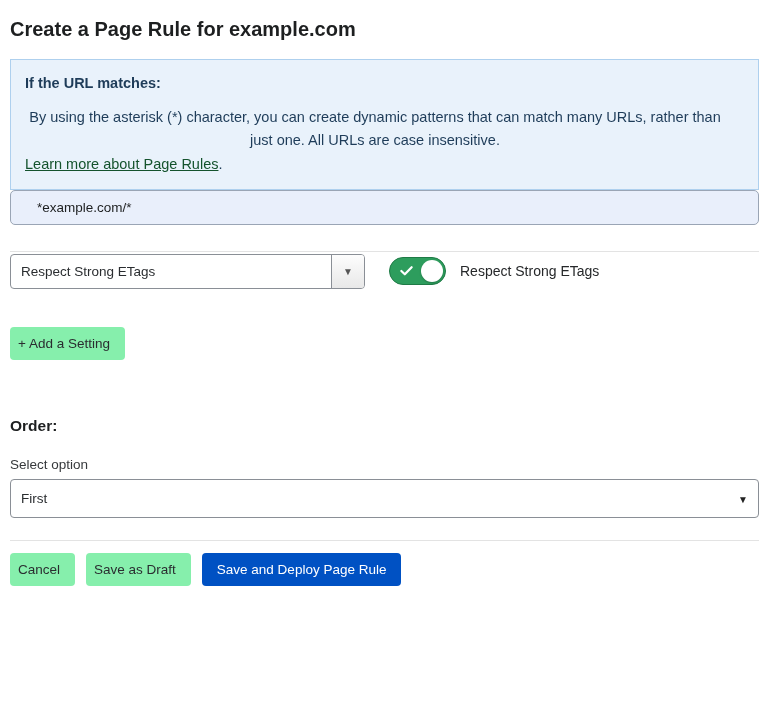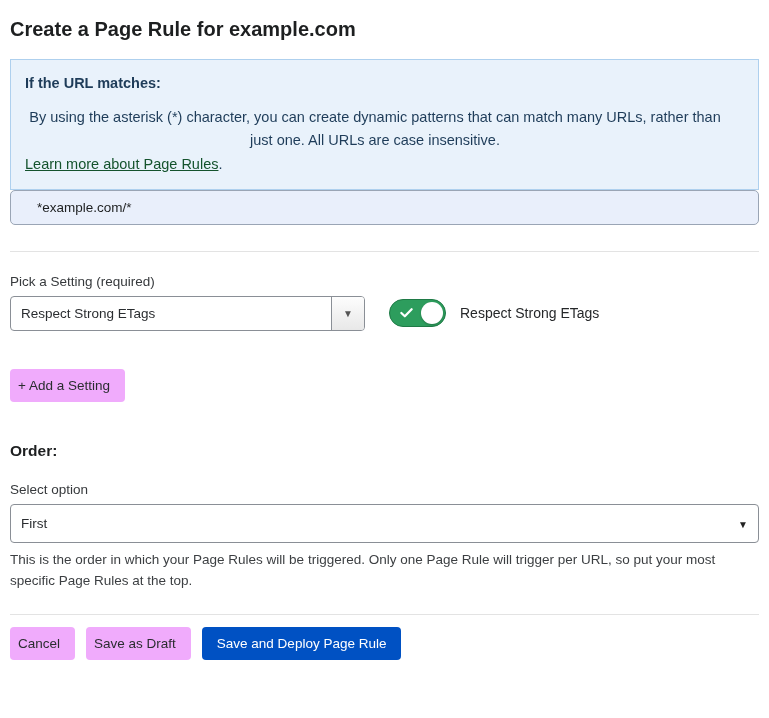--- a/index.html
+++ b/index.html
@@ -145,33 +145,33 @@
   .btn {
     display: inline-block;
     border: none;
     border-radius: 4px;
     font-family: "Liberation Sans", sans-serif;
     font-size: 13.5px;
     padding: 9px 15px;
     cursor: pointer;
   }
   .btn-gray {
-    background: #f0abfc;
+    background: #86efac;
     color: #2a2d30;
     padding-left: 8px;
   }
   .btn-primary {
     background: #0051c3;
     color: #ffffff;
   }
   .add-setting-btn {
     margin-top: 38px;
   }
   .order-heading {
-    margin-top: 40px;
+    margin-top: 57px;
   }
   .wide-select {
     position: relative;
     width: 100%;
     height: 39px;
     border: 1px solid #8a8f96;
     border-radius: 4px;
     background: #ffffff;
     display: flex;
     align-items: center;
@@ -216,21 +216,20 @@
     <div class="info-heading">If the URL matches:</div>
     <div class="info-body"><span>By using the asterisk (*) character, you can create dynamic patterns that can match many URLs, rather than just one. All URLs are case insensitive.</span></div>
     <div><a class="info-link">Learn more about Page Rules</a><span>.</span></div>
   </div>
 
   <input class="url-input" type="text" value="*example.com/*" style="">
 
   <hr class="divider">
 
 
-  <div class="field-label">Pick a Setting (required)</div>
 
   <div class="setting-row">
     <div class="select-box">
       <div class="select-value">Respect Strong ETags</div>
       <div class="select-arrow-btn">
         <span>▼</span>
       </div>
     </div>
 
     <div class="toggle-wrap">
@@ -248,21 +247,20 @@
 
   <h2 class="section-heading order-heading">Order:</h2>
 
   <div class="field-label">Select option</div>
 
   <div class="wide-select">
     <span>First</span>
     <span class="caret">▼</span>
   </div>
 
-  <div class="help-text">This is the order in which your Page Rules will be triggered. Only one Page Rule will trigger per URL, so put your most specific Page Rules at the top.</div>
 
   <hr class="divider footer-divider">
 
   <div class="footer">
     <button class="btn btn-gray">Cancel</button>
     <button class="btn btn-gray">Save as Draft</button>
     <button class="btn btn-primary">Save and Deploy Page Rule</button>
   </div>
 
 </div>

